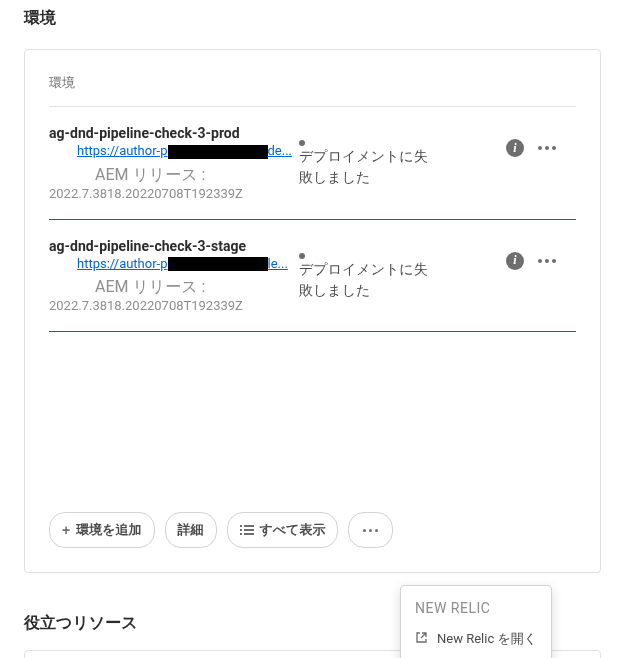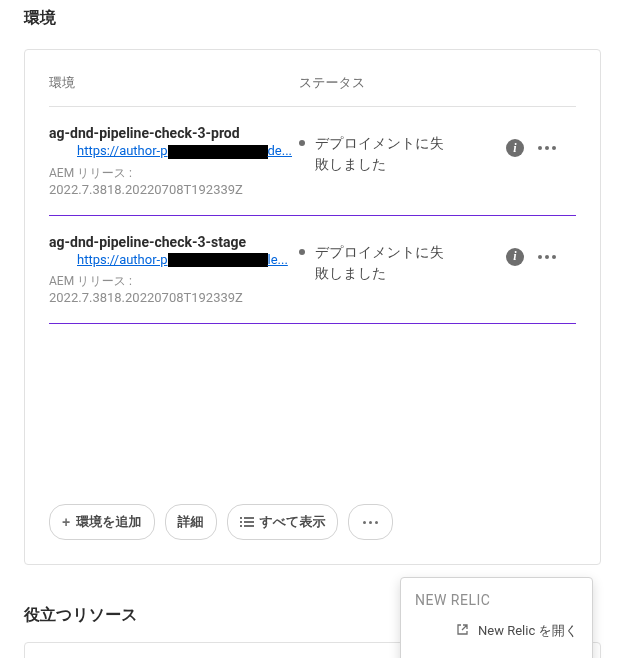--- a/index.html
+++ b/index.html
@@ -60,32 +60,34 @@
       background: #000;
       width: 100px;
       height: 14px;
       vertical-align: middle;
     }
     .env-url .trail {
       color: #0265dc;
       text-decoration: underline;
     }
     .env-release-label {
-      font-size: 12px;
+      font-size: 16px;
       color: #8e8e8e;
       margin-top: 6px;
+      margin-left: 46px;
     }
     .env-release-value {
       font-size: 13px;
       color: #8e8e8e;
     }
     .status-cell {
       display: flex;
       align-items: flex-start;
       padding-top: 8px;
+      flex-direction: column;
     }
     .status-dot {
       width: 6px;
       height: 6px;
       border-radius: 50%;
       background: #6e6e6e;
       margin-right: 10px;
       margin-top: 7px;
       flex-shrink: 0;
     }
@@ -176,21 +178,20 @@
       letter-spacing: 0.5px;
     }
     .popover-item {
       display: flex;
       align-items: center;
       gap: 8px;
       padding: 8px 14px;
       font-size: 13px;
       color: #4b4b4b;
       cursor: pointer;
-      margin-left: 41px;
     }
     .popover-item .pi-icon {
       width: 14px;
       font-size: 13px;
       color: #6e6e6e;
     }
     .resources-title {
       font-size: 16px;
       font-weight: 700;
       padding: 20px 19px 6px 24px;
@@ -207,21 +208,20 @@
   </style>
 </head>
 <body>
 
 <div class="section-title">環境</div>
 
 <div class="card">
 
   <div class="table-header">
     <div class="col-env">環境</div>
-    <div class="col-status">ステータス</div>
     <div class="col-actions"></div>
   </div>
 
   <div class="env-row">
     <div class="col-env">
       <div class="env-name">ag-dnd-pipeline-check-3-prod</div>
       <div class="env-url">
         <a>https://author-p</a><span class="redact"></span><span class="trail">de...</span>
       </div>
       <div class="env-release-label">AEM リリース :</div>

